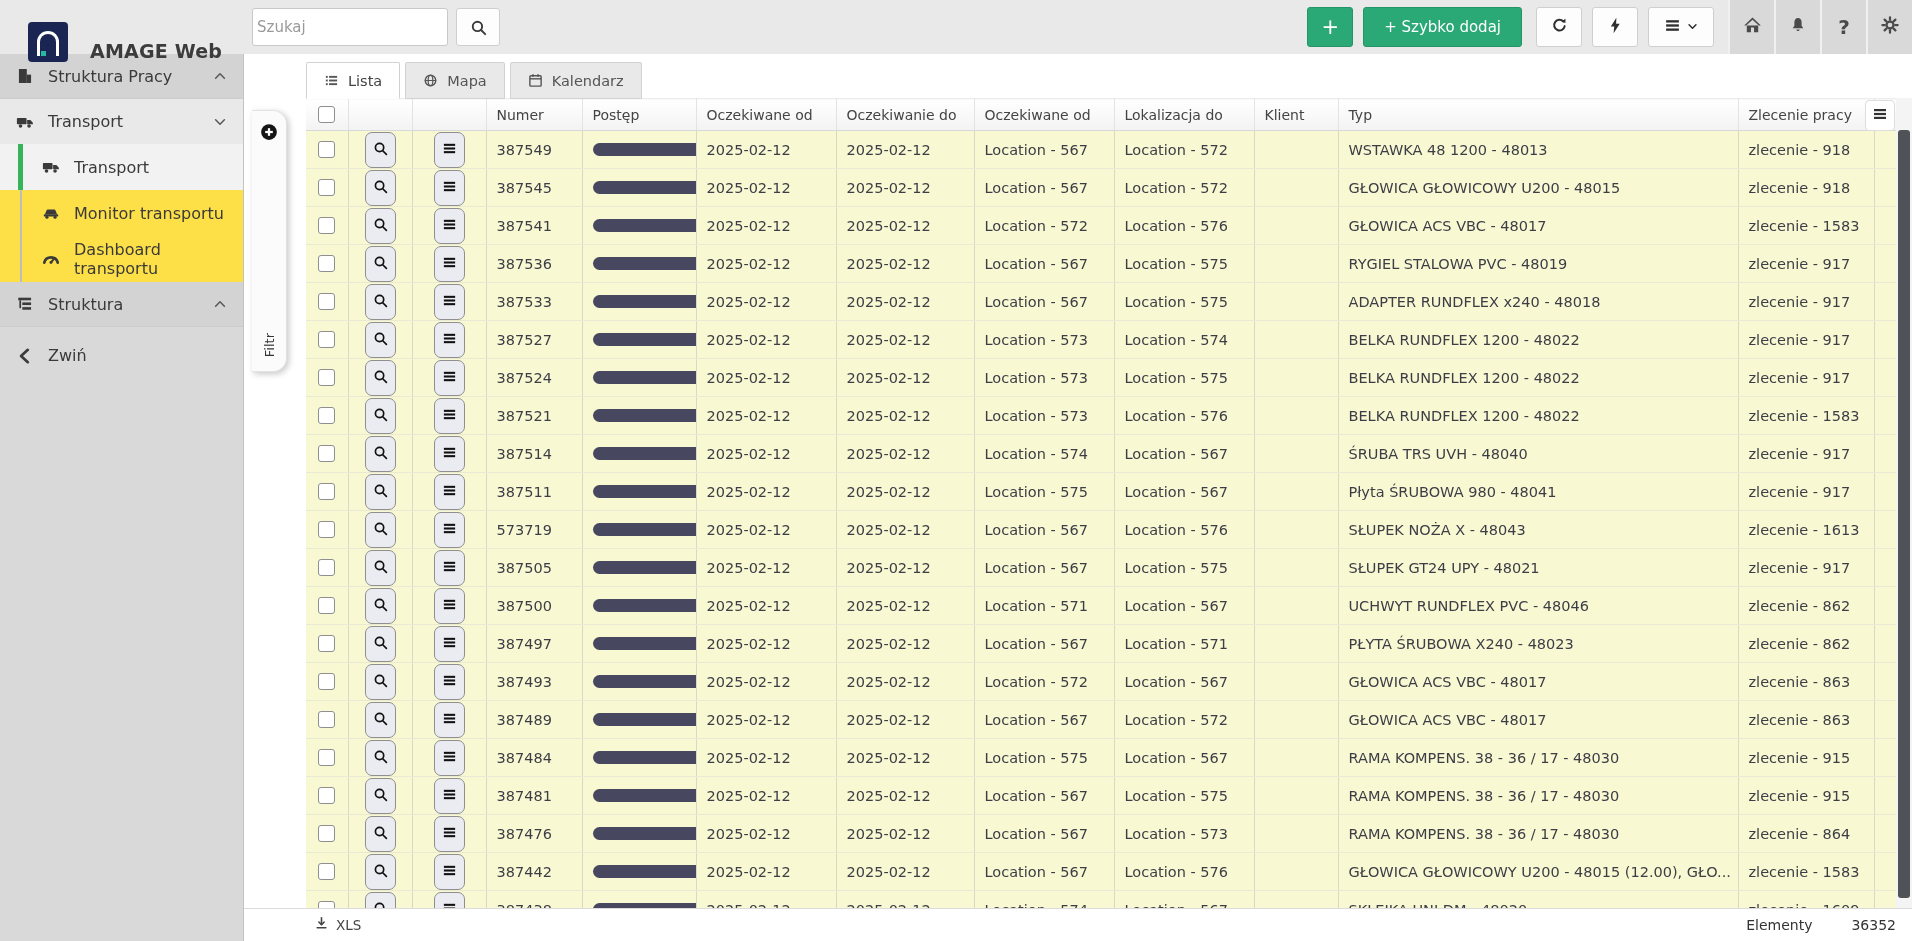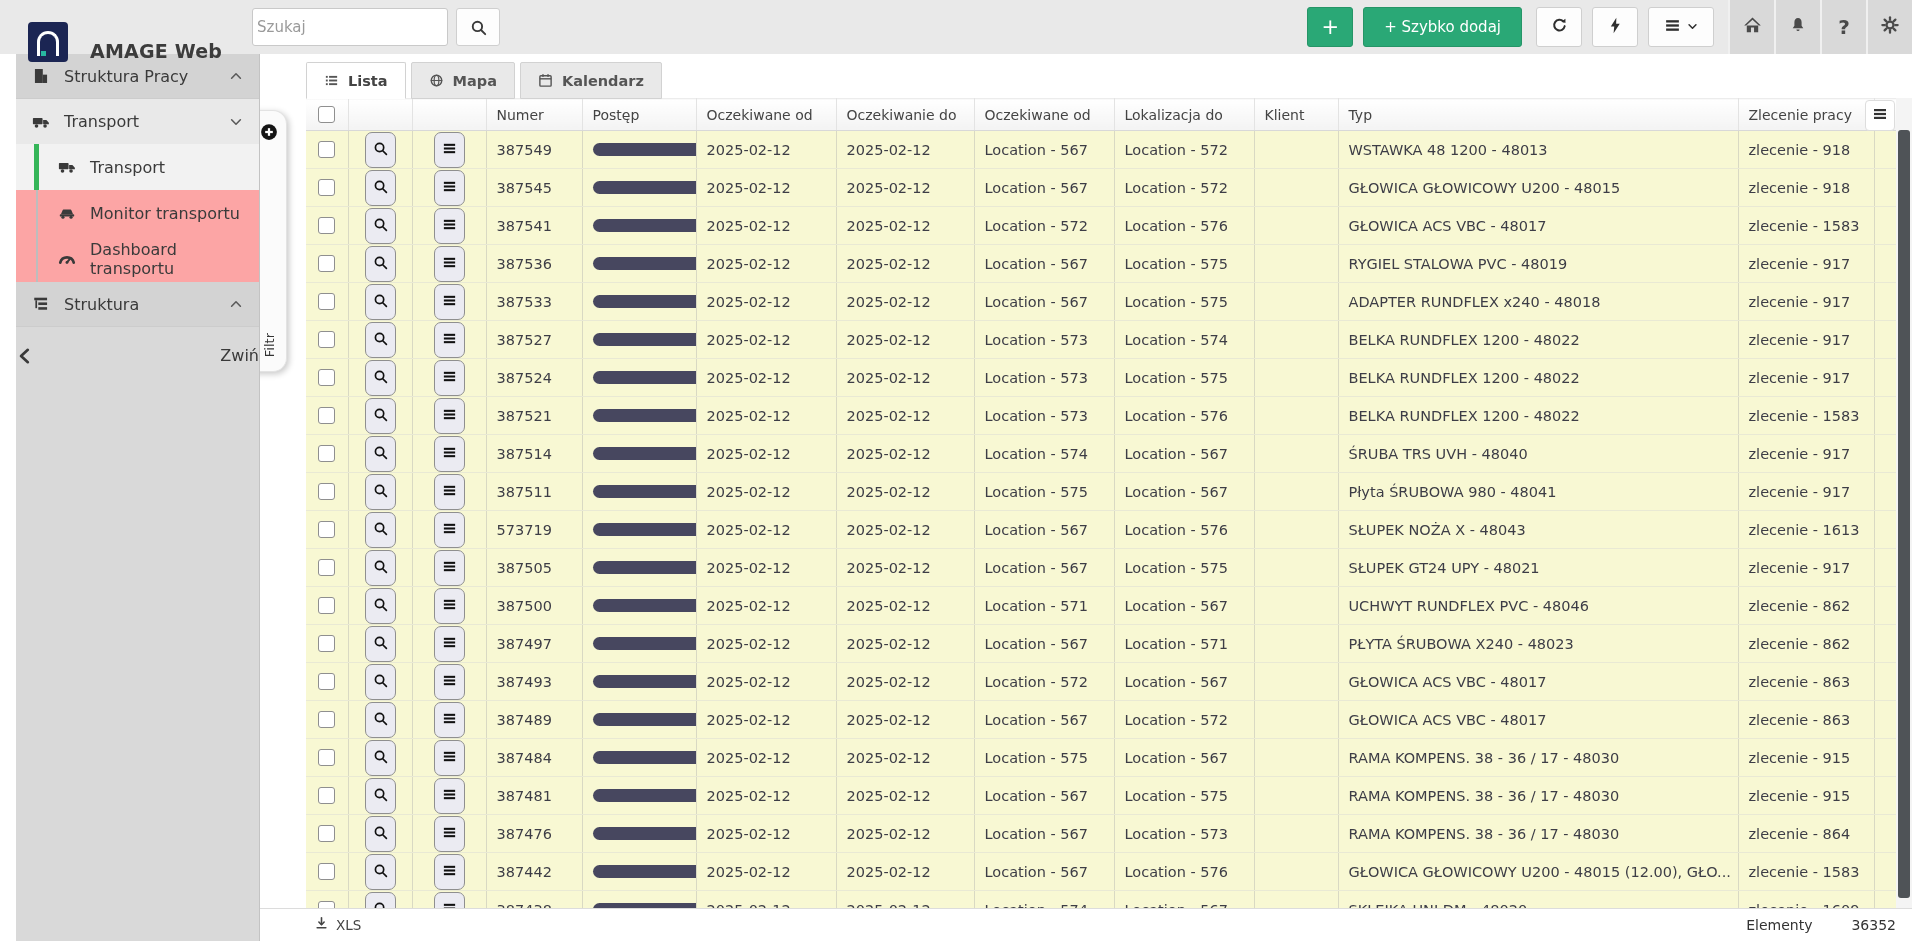--- a/index.html
+++ b/index.html
@@ -32,38 +32,38 @@
   .btn-plus { width:46px; font-size:21px; margin-right:10px; }
   .btn-quickadd { padding:0 20px; margin-right:14px; }
   .btn-sq { width:46px; margin-right:10px; }
   .btn-menu { width:66px; gap:6px; margin-right:14px; }
   .icon-strip { display:flex; height:54px; }
   .strip-btn { width:46px; height:54px; background:#d9d9d9; border-left:2px solid #f0f0f0;
     display:flex; align-items:center; justify-content:center; color:#4a4a4a; cursor:pointer; }
   .qmark { font-size:20px; font-weight:bold; color:#4a4a4a; }
 
   
-  .sidebar { position:absolute; top:54px; left:16px; width:244px; bottom:0;
+  .sidebar { position:absolute; top:54px; left:0; width:244px; bottom:0;
     background:#d9d9d9; border-right:1px solid #c3c3c3; z-index:20; }
   .sb-item { display:flex; align-items:center; gap:14px; color:#3a3a3a; font-size:16px;
     cursor:pointer; position:relative; }
   .sb-top { height:45px; padding:0 16px; border-bottom:1px solid #cccccc; background:#d3d3d3; }
   .sb-parent { height:45px; padding:0 16px; background:#e9e9e9; }
-  .sb-sub { height:46px; padding-left:42px; background:#fca5a5; }
+  .sb-sub { height:46px; padding-left:42px; background:#fde047; }
   .sb-sub .guide { position:absolute; left:20px; top:0; bottom:0; width:2px; background:#bdbdbd; }
   .sb-sub.active { background:#f2f2f2; }
   .sb-sub.active .guide { width:5px; left:18px; background:#35b558; }
-  .sb-collapse { height:45px; padding:0 0; margin-top:6px;justify-content:space-between; }
+  .sb-collapse { height:45px; padding:0 16px; margin-top:6px; }
   .sb-chev { margin-left:auto; color:#5a5a5a; display:flex; }
   .sb-ic { display:flex; color:#3a3a3a; }
 
   
   .main { position:absolute; left:244px; top:54px; right:0; bottom:0; background:#fff; }
 
-  .tabstrip { position:absolute; left:62px; top:8px; height:37px; display:flex; gap:5px; z-index:5;font-weight:bold; }
+  .tabstrip { position:absolute; left:62px; top:8px; height:37px; display:flex; gap:5px; z-index:5; }
   .tab { display:flex; align-items:center; gap:9px; padding:0 17px; background:#e9e9e9;
     border:1px solid #d2d2d2; color:#555; font-size:14.5px; border-radius:2px 2px 0 0; cursor:pointer; }
   .tab.active { background:#fff; border-bottom-color:#fff; color:#444; }
   .tab .t-ic { display:flex; color:#555; }
 
   .filtr { position:absolute; left:8px; top:56px; width:35px; height:262px; background:#fbfbfb;
     border:1px solid #e3e3e3; border-left:none; border-radius:0 14px 14px 0;
     box-shadow:2px 2px 6px rgba(0,0,0,0.22); z-index:6; }
   .filtr-plus { position:absolute; top:12px; left:50%; transform:translateX(-50%); cursor:pointer; display:flex; }
   .filtr-label { position:absolute; bottom:14px; left:50%;

